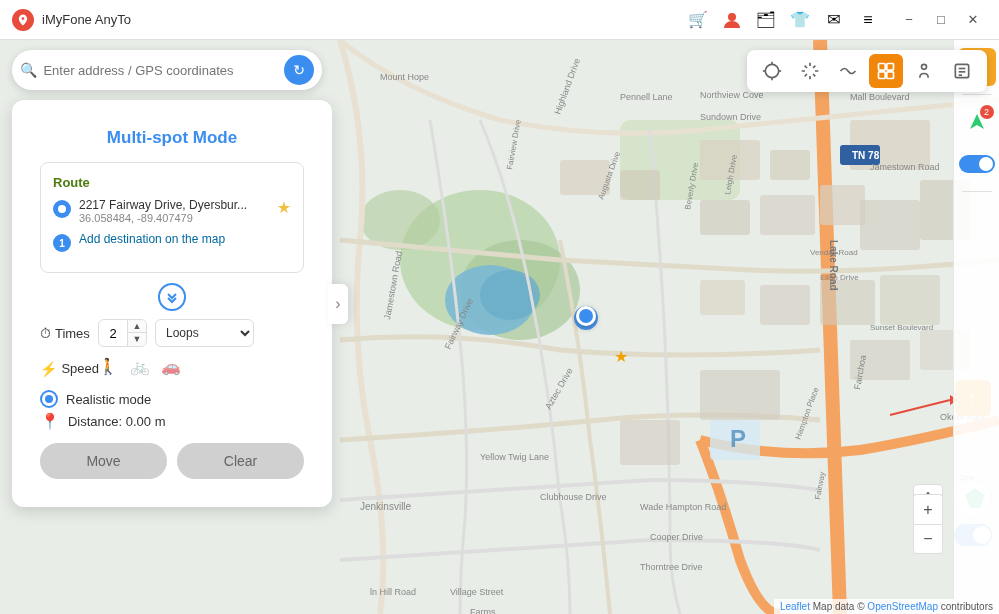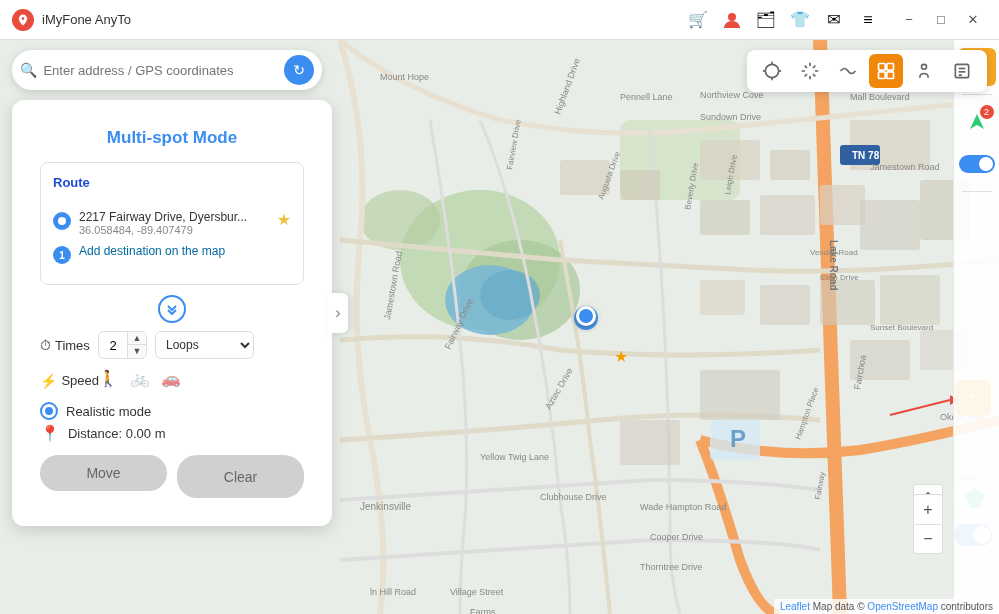--- a/index.html
+++ b/index.html
@@ -55,21 +55,21 @@
 
     
     #panel {
       position: absolute; top: 100px; left: 12px; width: 320px;
       background: #fff; border-radius: 12px; z-index: 100;
       box-shadow: 0 4px 16px rgba(0,0,0,0.15); padding: 28px;
     }
     #panel h2 { text-align: center; font-size: 17px; font-weight: 600; color: #3b8ef0; margin-bottom: 14px; }
     
     .route-box { border: 1.5px solid #e0e0e0; border-radius: 8px; padding: 12px; margin-bottom: 10px; }
-    .route-label { font-size: 13px; font-weight: 600; color: #1d4ed8; margin-bottom: 20px; }
+    .route-label { font-size: 13px; font-weight: 600; color: #4d7c0f; margin-bottom: 8px; }
     
     .route-item { display: flex; align-items: flex-start; gap: 8px; margin-bottom: 8px; }
     .route-dot { width: 18px; height: 18px; border-radius: 50%; display: flex; align-items: center; justify-content: center; flex-shrink: 0; margin-top: 2px; }
     .route-dot.blue { background: #3b8ef0; }
     .route-dot.blue svg { width: 10px; height: 10px; fill: #fff; }
     .route-dot.numbered { background: #3b8ef0; color: #fff; font-size: 10px; font-weight: 700; }
     .route-addr { flex: 1; }
     .route-addr-main { font-size: 12px; color: #333; font-weight: 500; }
     .route-addr-sub { font-size: 11px; color: #888; }
     .route-star { color: #f0c040; font-size: 16px; cursor: pointer; }
@@ -107,21 +107,21 @@
     .realistic-dot { width: 18px; height: 18px; border-radius: 50%; border: 2px solid #3b8ef0; display: flex; align-items: center; justify-content: center; }
     .realistic-inner { width: 8px; height: 8px; background: #3b8ef0; border-radius: 50%; }
     .realistic-label { font-size: 13px; color: #333; }
 
     .distance-row { display: flex; align-items: center; gap: 8px; margin-bottom: 12px; }
     .dist-icon { color: #f0a000; font-size: 16px; }
     .dist-text { font-size: 13px; font-weight: 500; color: #333; }
 
     .action-btns { display: flex; gap: 10px; }
     .btn-move { flex: 1; height: 36px; border-radius: 20px; border: none; background: #d0d0d0; color: #666; font-size: 14px; cursor: pointer; }
-    .btn-clear { flex: 1; height: 43px; border-radius: 20px; border: none; background: #d0d0d0; color: #666; font-size: 14px; cursor: pointer; }
+    .btn-clear { flex: 1; height: 36px; border-radius: 20px; border: none; background: #d0d0d0; color: #666; font-size: 14px; cursor: pointer; }
 
     
     .panel-collapse-arrow {
       position: absolute; right: -16px; top: 50%; transform: translateY(-50%);
       width: 20px; height: 40px; background: #fff; border-radius: 0 6px 6px 0;
       display: flex; align-items: center; justify-content: center; cursor: pointer;
       box-shadow: 3px 0 8px rgba(0,0,0,0.1); z-index: 101; color: #888;
     }
 
     

